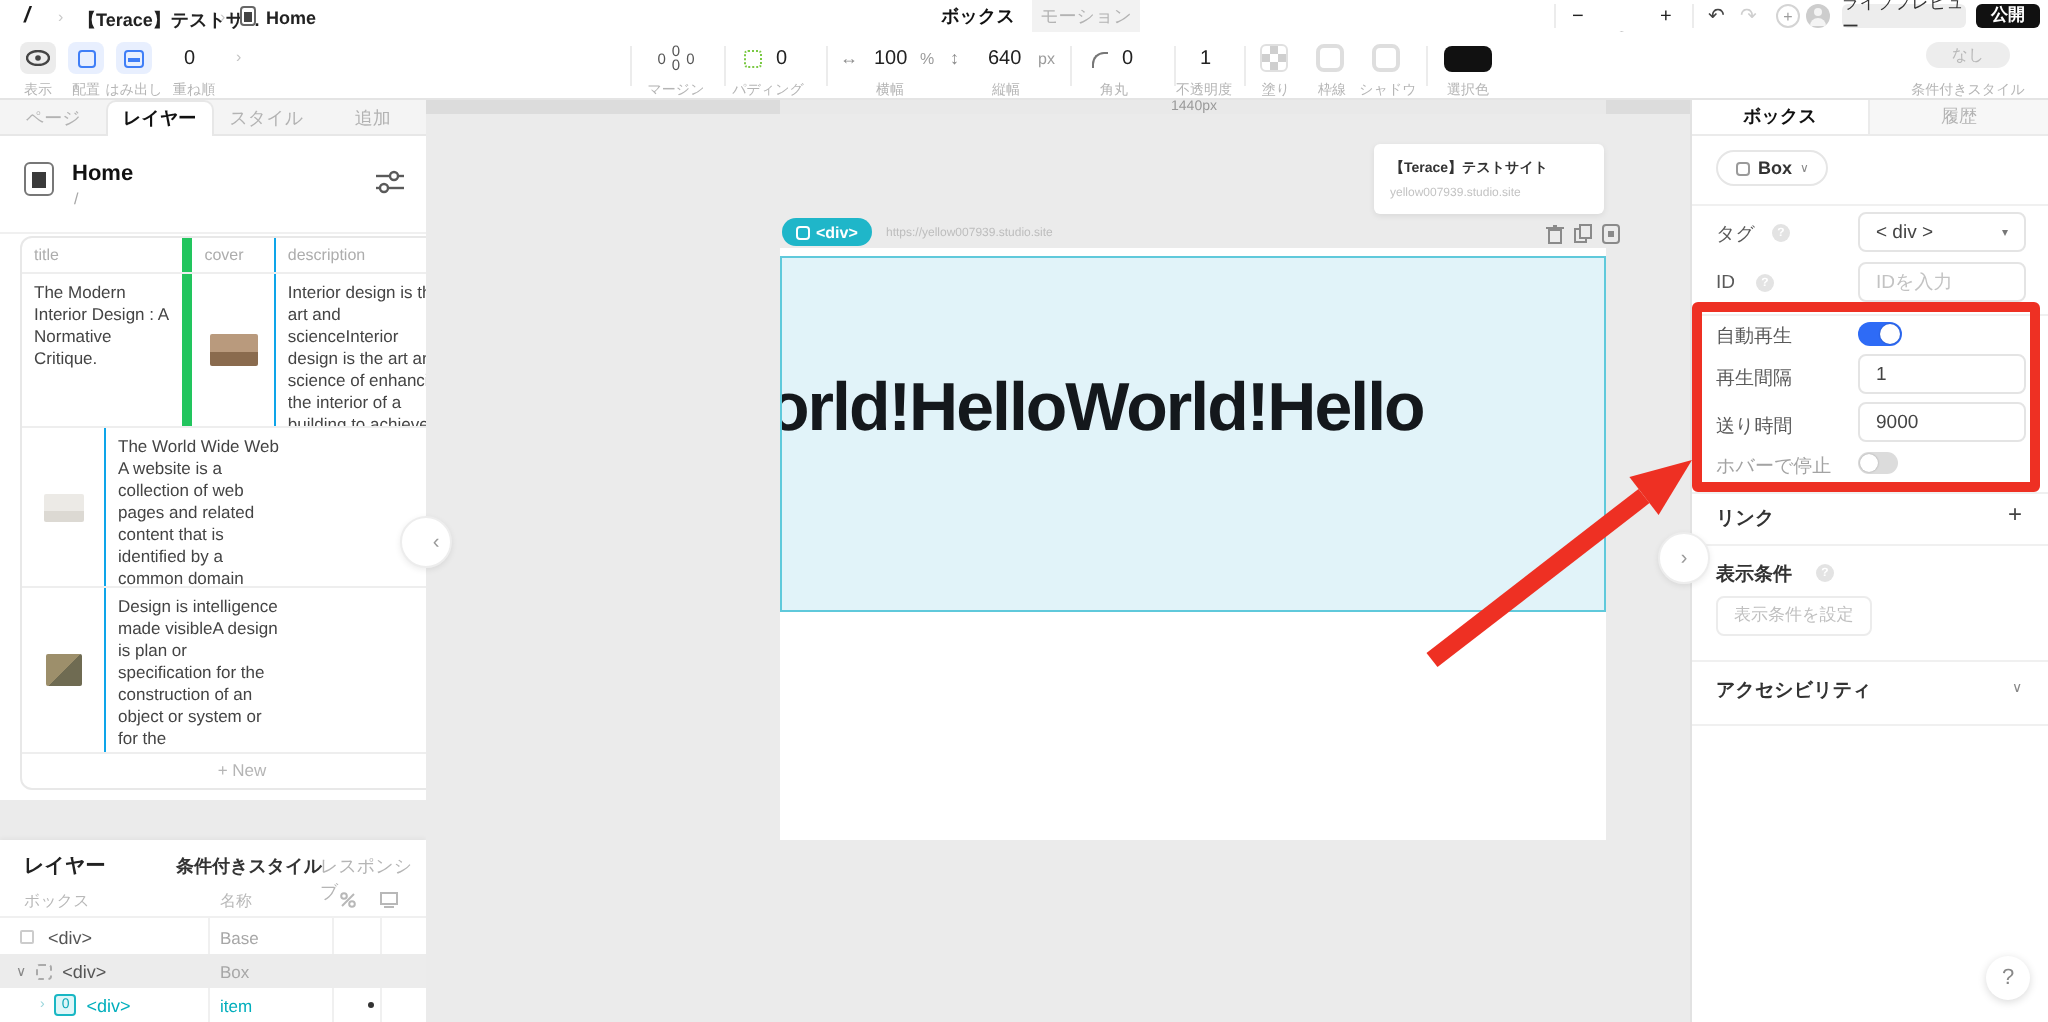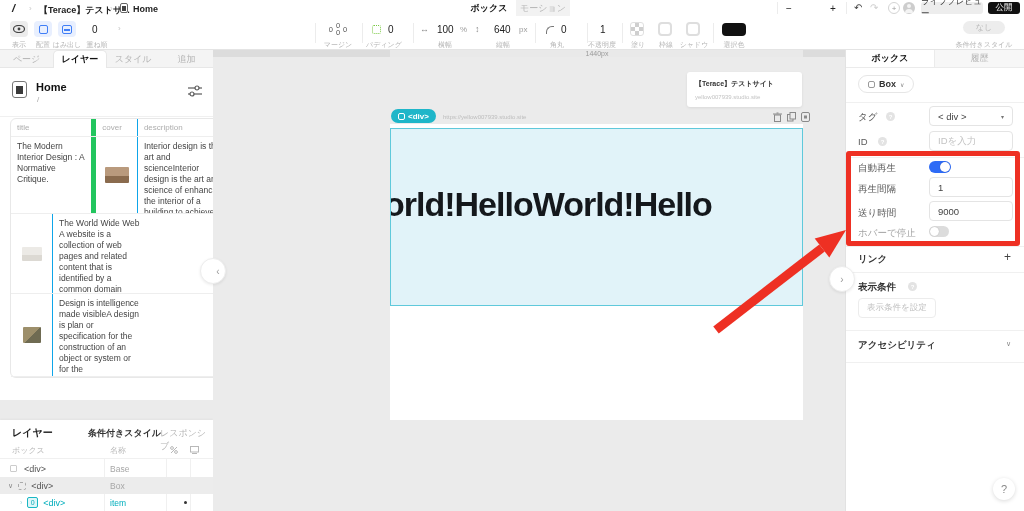--- a/index.html
+++ b/index.html
@@ -88,21 +88,21 @@
     <span class="abs val" style="left:830px;top:3px">+</span>
     <span class="abs vdiv" style="left:846px;top:2px;height:12px"></span>
     <span class="abs" style="left:854px;top:2px;font-size:10px;color:#444">↶</span>
     <span class="abs" style="left:870px;top:2px;font-size:10px;color:#cfcfcf">↷</span>
     <span class="abs" style="left:888px;top:2px;width:12px;height:12px;border:1px solid #d4d4d4;border-radius:50%;color:#9c9c9c;font-size:8px;display:flex;align-items:center;justify-content:center">+</span>
     <span class="abs" style="left:903px;top:2px;width:12px;height:12px;border-radius:50%;background:#cdcdcd;overflow:hidden">
         <span style="display:block;width:4px;height:4px;border-radius:50%;background:#f4f4f4;margin:2px auto 0"></span>
         <span style="display:block;width:8px;height:4px;border-radius:4px 4px 0 0;background:#f4f4f4;margin:1px auto 0"></span>
       </span>
     <div class="abs pill" style="left:921px;top:2px;width:62px;height:12px;background:#ededed;color:#333">ライブプレビュー</div>
-    <div class="abs pill" style="left:988px;top:2px;width:32px;height:12px;background:#111;color:#fff;font-weight:normal">公開</div>
+    <div class="abs pill" style="left:988px;top:2px;width:32px;height:12px;background:#111;color:#fff;font-weight:bold">公開</div>
   </div>
 
   <div id="toolbar" class="abs">
     <div class="abs chip" style="left:10px;top:5px;background:#ececec">
         <svg width="12" height="8">
           <ellipse cx="6" cy="4" rx="5.5" ry="3.5" fill="none" stroke="#444" stroke-width="1.2"></ellipse>
           <circle cx="6" cy="4" r="1.4" fill="#444"></circle>
         </svg>
       </div>
     <div class="abs lbl" style="left:2px;top:24px;width:34px">表示</div>
@@ -223,20 +223,23 @@
           <div class="tc c-cover">
               <span class="thumb" style="width:20px;height:14px;background:linear-gradient(180deg,#eceae6 0 60%,#dcd9d3 60% 100%)"></span>
             </div>
           <div class="tc c-desc">The World Wide Web A website is a collection of web pages and related content that is identified by a common domain name and published on least one...</div>
         </div>
         <div class="trw" style="height:83px">
           <div class="tc c-cover">
               <span class="thumb" style="width:18px;height:16px;background:linear-gradient(135deg,#9d8f6b 0 50%,#6f6b52 50% 100%)"></span>
             </div>
           <div class="tc c-desc">Design is intelligence made visibleA design is plan or specification for the construction of an object or system or for the implementation of a act...</div>
+        </div>
+        <div class="trw" style="height:17px;border-bottom:none">
+          <div style="width:222px;text-align:center;font-size:8.5px;color:#b5b5b5;line-height:16px">+ New</div>
         </div>
       </div>
     </div>
 
     <div id="card2" class="abs">
       <span class="abs" style="left:12px;top:6px;font-size:10px;font-weight:bold;color:#222">レイヤー</span>
       <span class="abs" style="left:88px;top:7px;font-size:9px;font-weight:bold;color:#333">条件付きスタイル</span>
       <span class="abs" style="left:160px;top:7px;font-size:9px;color:#b5b5b5">レスポンシブ</span>
       <span class="abs" style="left:12px;top:25px;font-size:8px;color:#b8b8b8">ボックス</span>
       <span class="abs" style="left:110px;top:25px;font-size:8px;color:#b8b8b8">名称</span>

